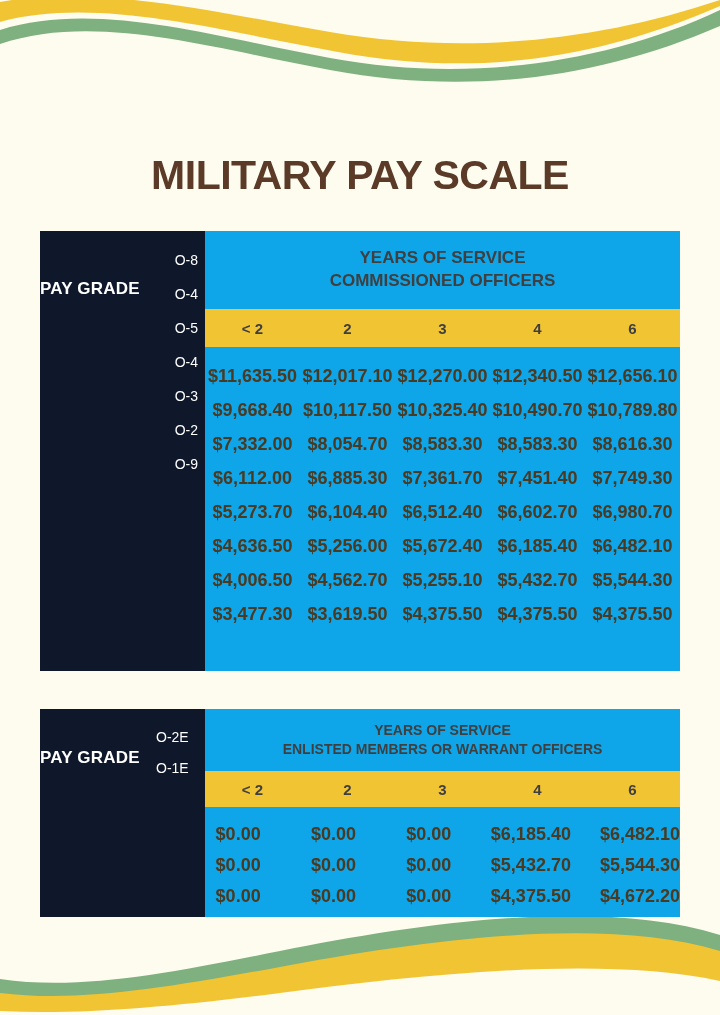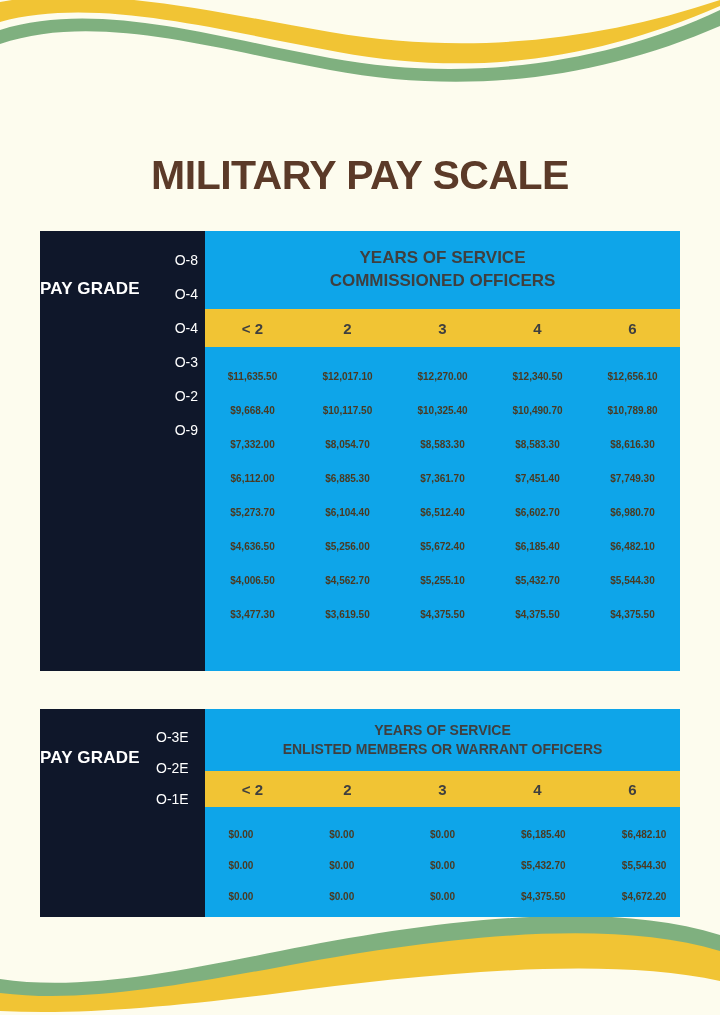--- a/index.html
+++ b/index.html
@@ -138,21 +138,21 @@
   .data-row {
     display: flex;
     align-items: center;
   }
   #table-officers .data-row { height: 34px; }
   #table-enlisted .data-row { height: 31px; gap: 29px; }
 
   .data-row .cell {
     flex: 1 1 0;
     text-align: center;
-    font-size: 10px;
+    font-size: 18px;
     font-weight: bold;
     color: #4a3a22;
     white-space: nowrap;
   }
 </style>
 </head>
 <body>
 
 <div class="page">
 
@@ -170,20 +170,21 @@
   </svg>
 
   <div class="title">MILITARY PAY SCALE</div>
 
   <div class="table-block" id="table-officers">
     <div class="grade-col">
       <div class="grade-head">PAY GRADE</div>
       <div class="grade-body">
         <div class="grade-cell">O-8</div>
         <div class="grade-cell">O-4</div>
+        <div class="grade-cell">O-5</div>
         <div class="grade-cell">O-4</div>
         <div class="grade-cell">O-3</div>
         <div class="grade-cell">O-2</div>
         <div class="grade-cell">O-9</div>
       </div>
     </div>
     <div class="data-col">
       <div class="years-title">
         <span>YEARS OF SERVICE</span>
         <span>COMMISSIONED OFFICERS</span>
@@ -253,21 +254,20 @@
           <div class="cell">$4,375.50</div>
         </div>
       </div>
     </div>
   </div>
 
   <div class="table-block" id="table-enlisted">
     <div class="grade-col">
       <div class="grade-head">PAY GRADE</div>
       <div class="grade-body">
-        <div class="grade-cell">O-3E</div>
         <div class="grade-cell">O-2E</div>
         <div class="grade-cell">O-1E</div>
       </div>
     </div>
     <div class="data-col">
       <div class="years-title">
         <span>YEARS OF SERVICE</span>
         <span>ENLISTED MEMBERS OR WARRANT OFFICERS</span>
       </div>
       <div class="years-row">

